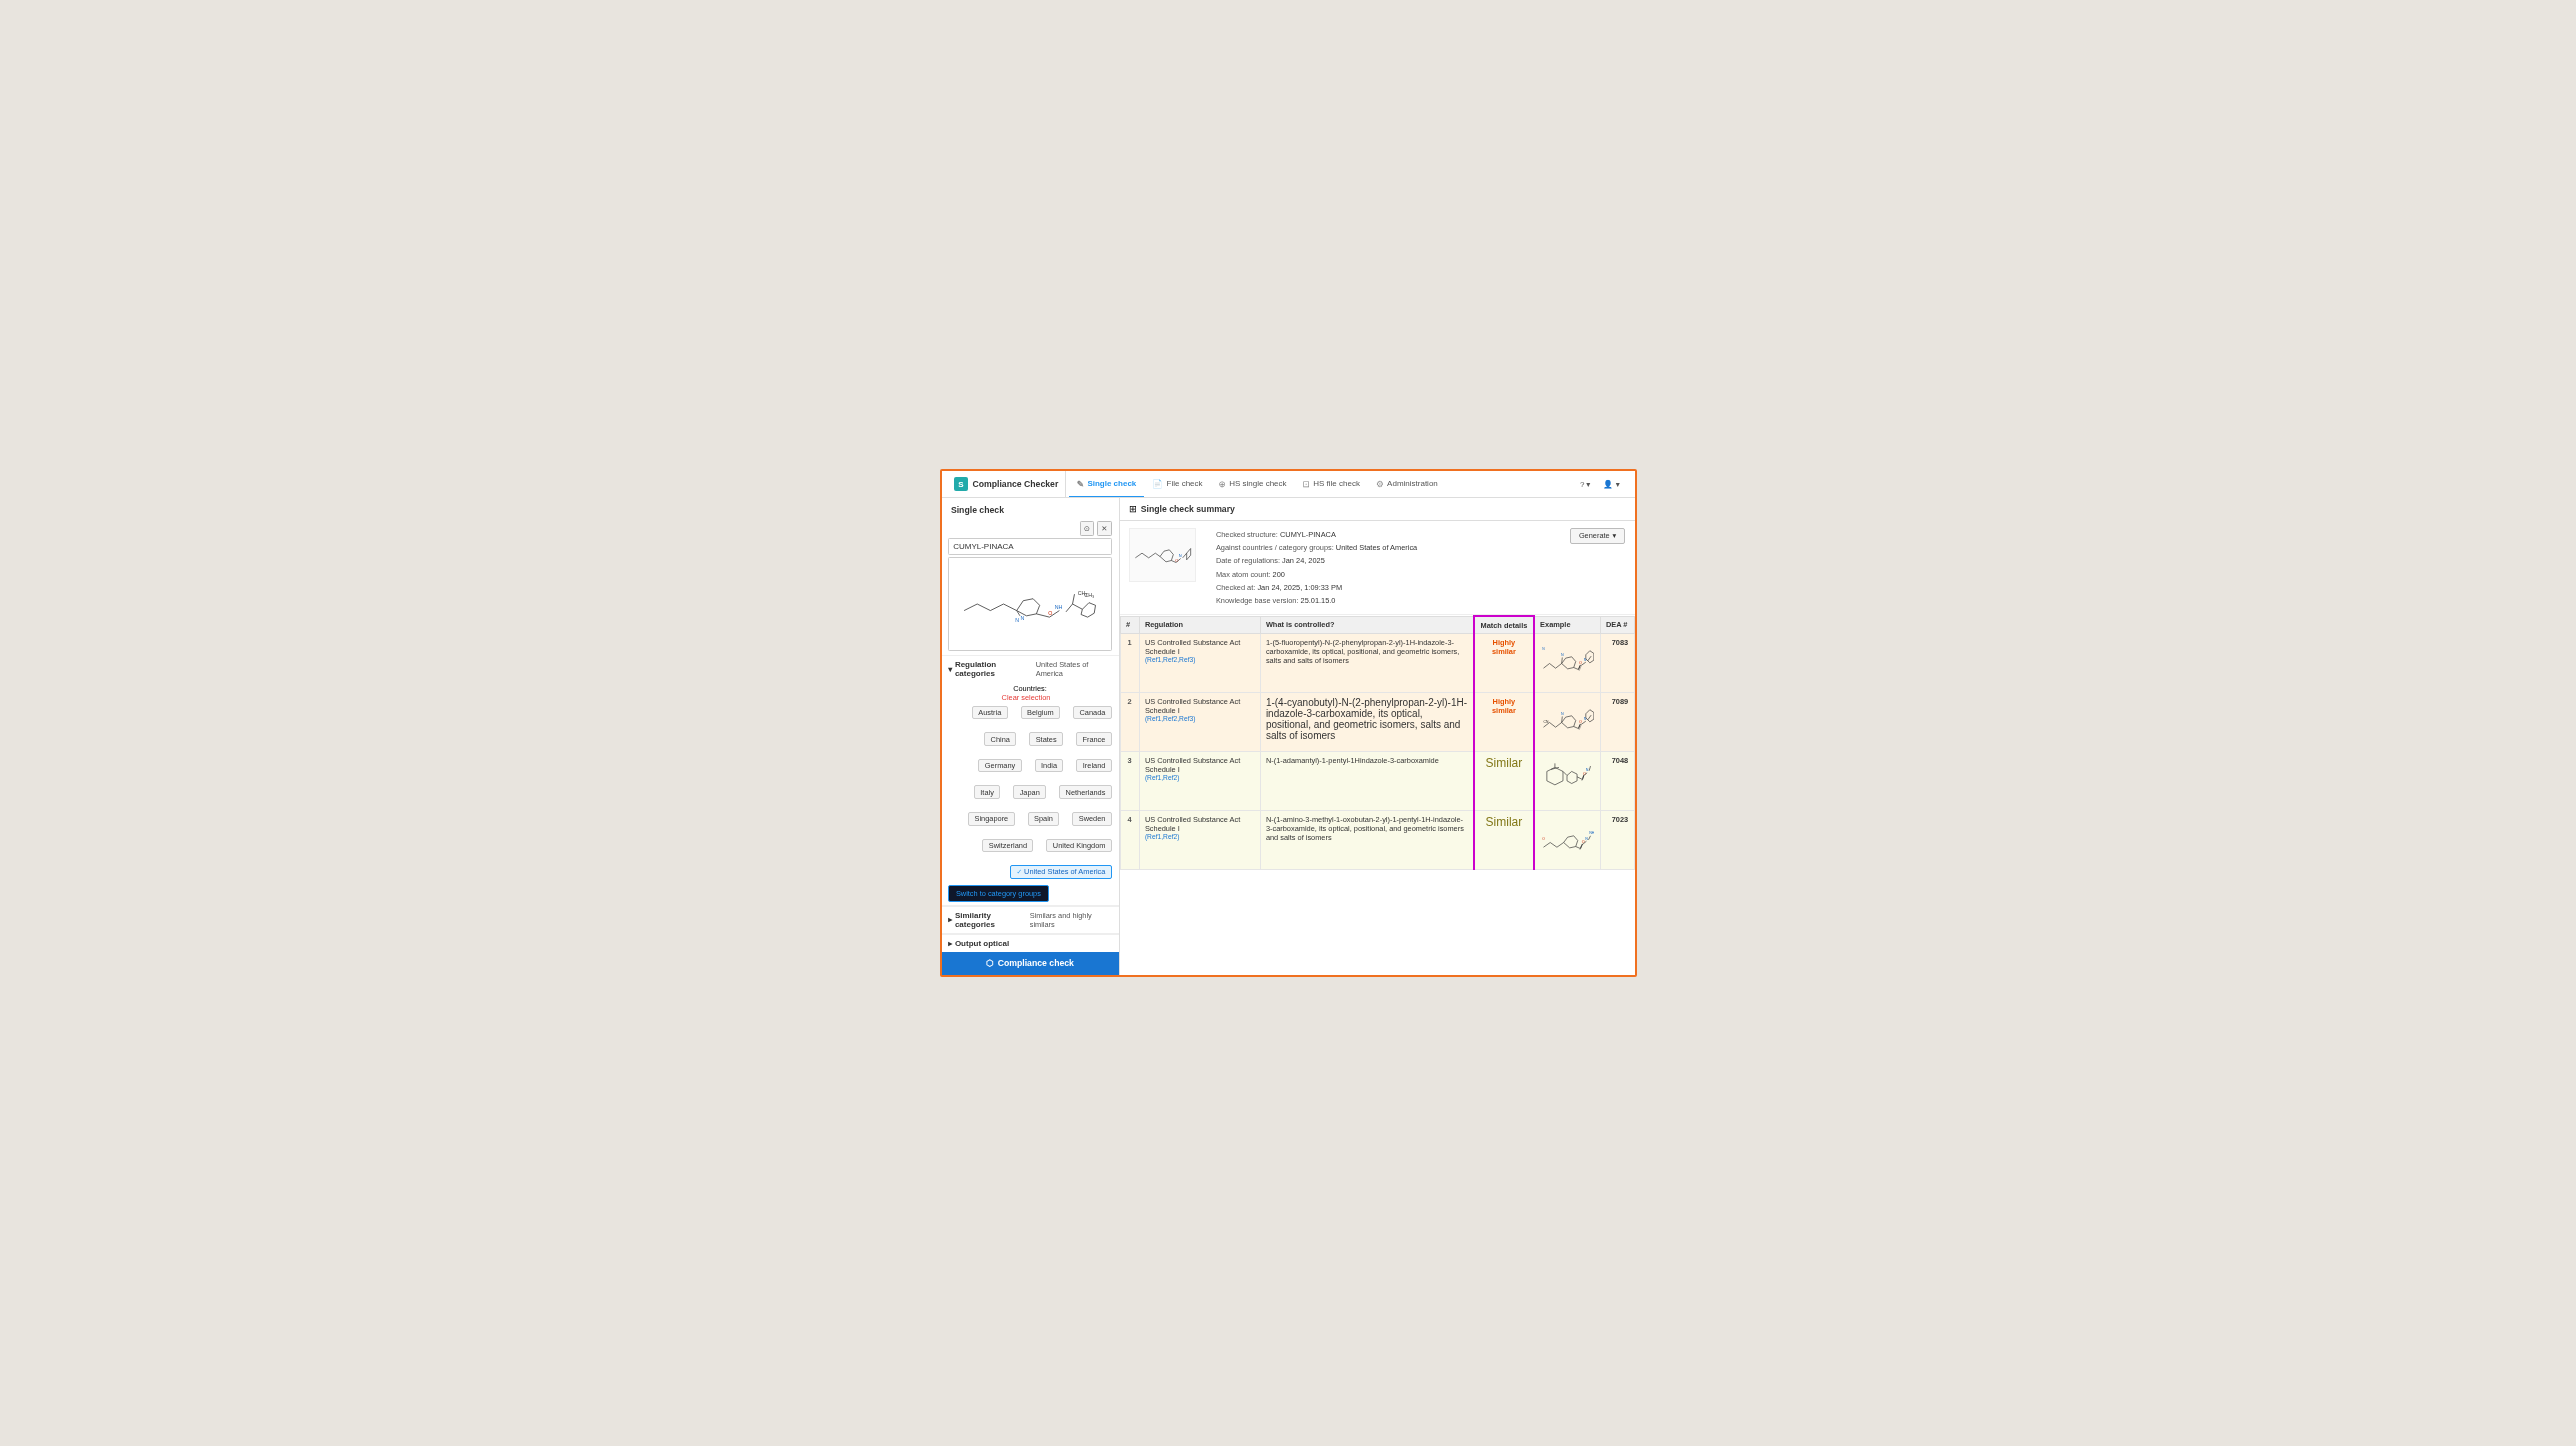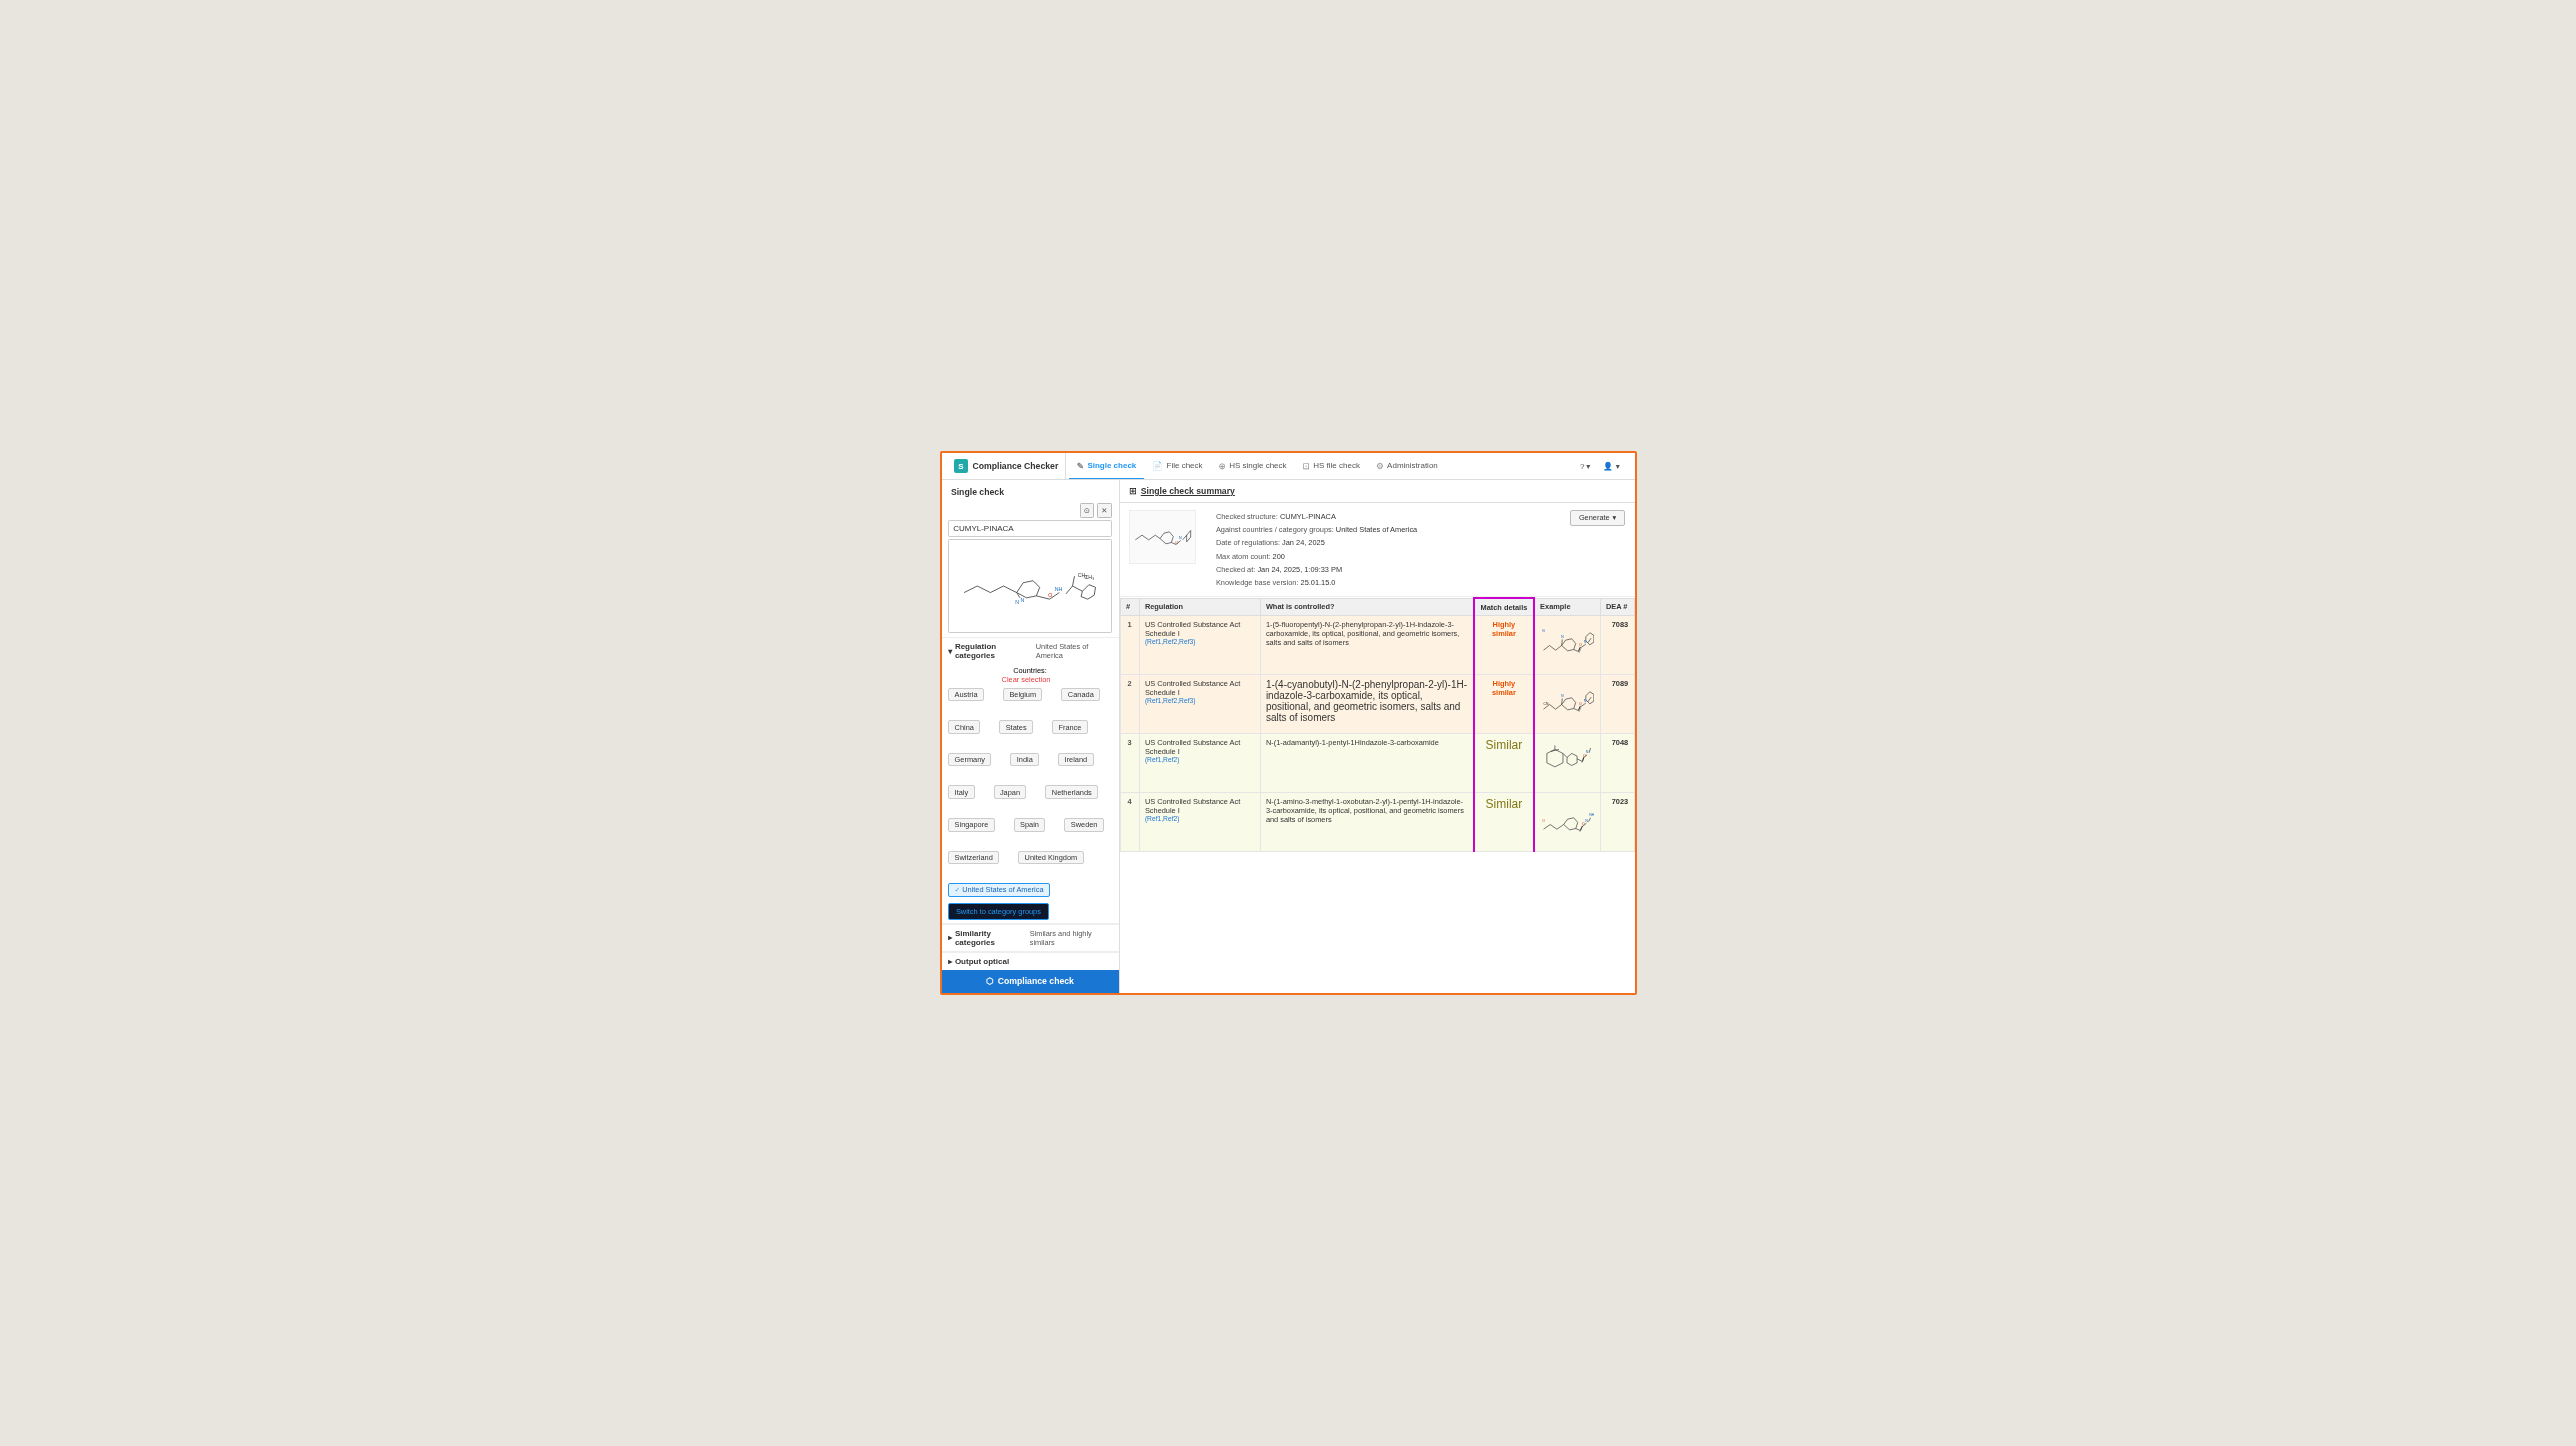--- a/index.html
+++ b/index.html
@@ -176,22 +176,23 @@
     .clear-selection {
       color: #e53935;
       font-size: 7.4px;
       cursor: pointer;
       float: right;
       padding-right: 8px;
     }
     .country-grid {
       display: flex;
       flex-wrap: wrap;
-      gap: 19px;
+      gap: 13px;
       padding: 2.7px 6.7px 4px;
+      justify-content: flex-end;
     }
     .country-btn {
       padding: 1.3px 5.4px;
       border: 0.7px solid #ccc;
       border-radius: 2px;
       background: #f5f5f5;
       font-size: 7.4px;
       color: #333;
       cursor: pointer;
     }
@@ -252,21 +253,20 @@
       display: flex;
       align-items: center;
       padding: 5.4px 9.4px;
       border-bottom: 0.7px solid #ddd;
       gap: 4px;
     }
     .right-panel-title {
       font-size: 8.7px;
       font-weight: 600;
       color: #333;
-      text-decoration: underline;
     }
     
     .summary-info {
       display: flex;
       padding: 6.7px 9.4px;
       border-bottom: 0.7px solid #eee;
       gap: 20px;
     }
     .summary-molecule {
       width: 67px;

